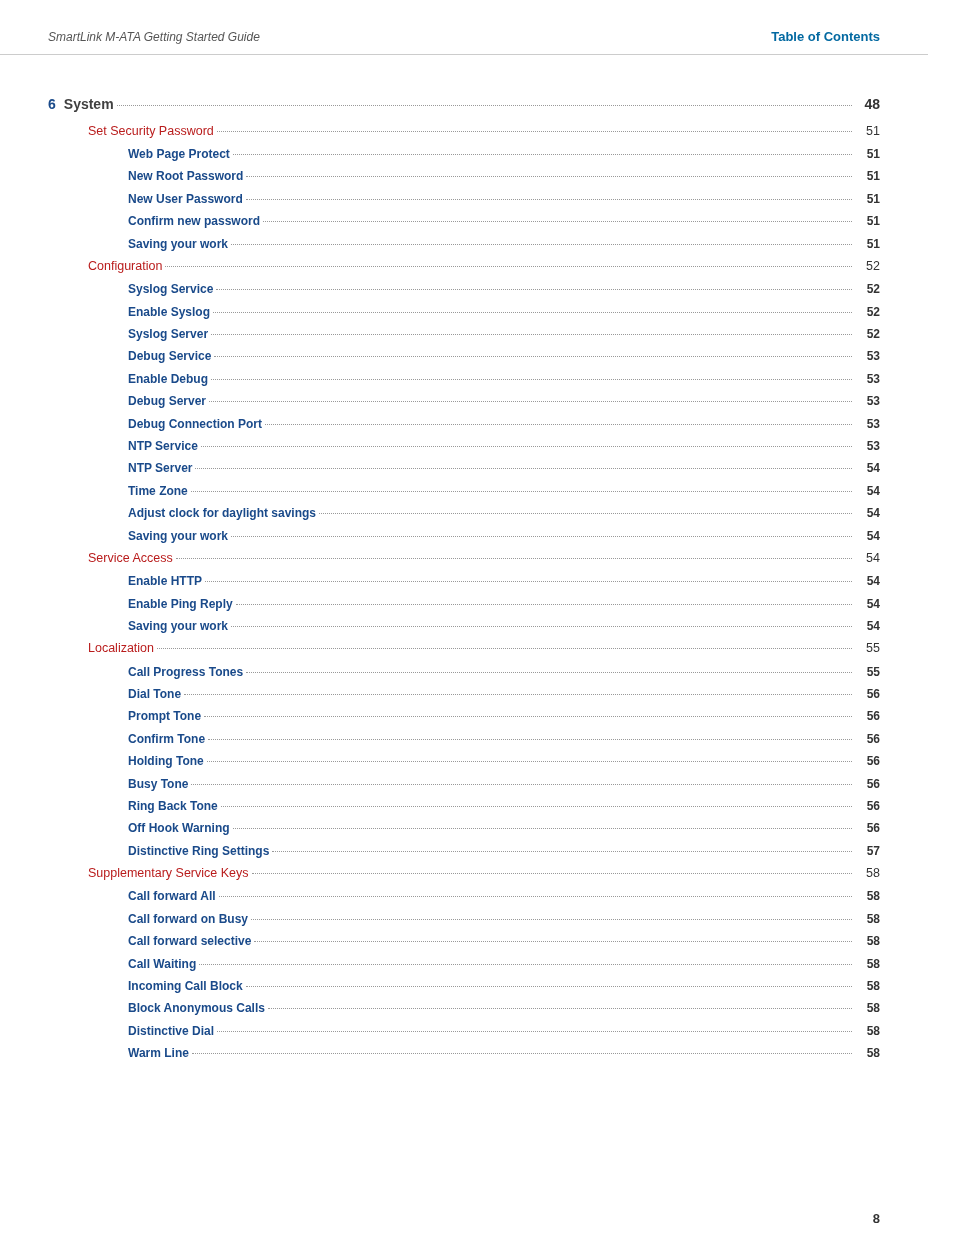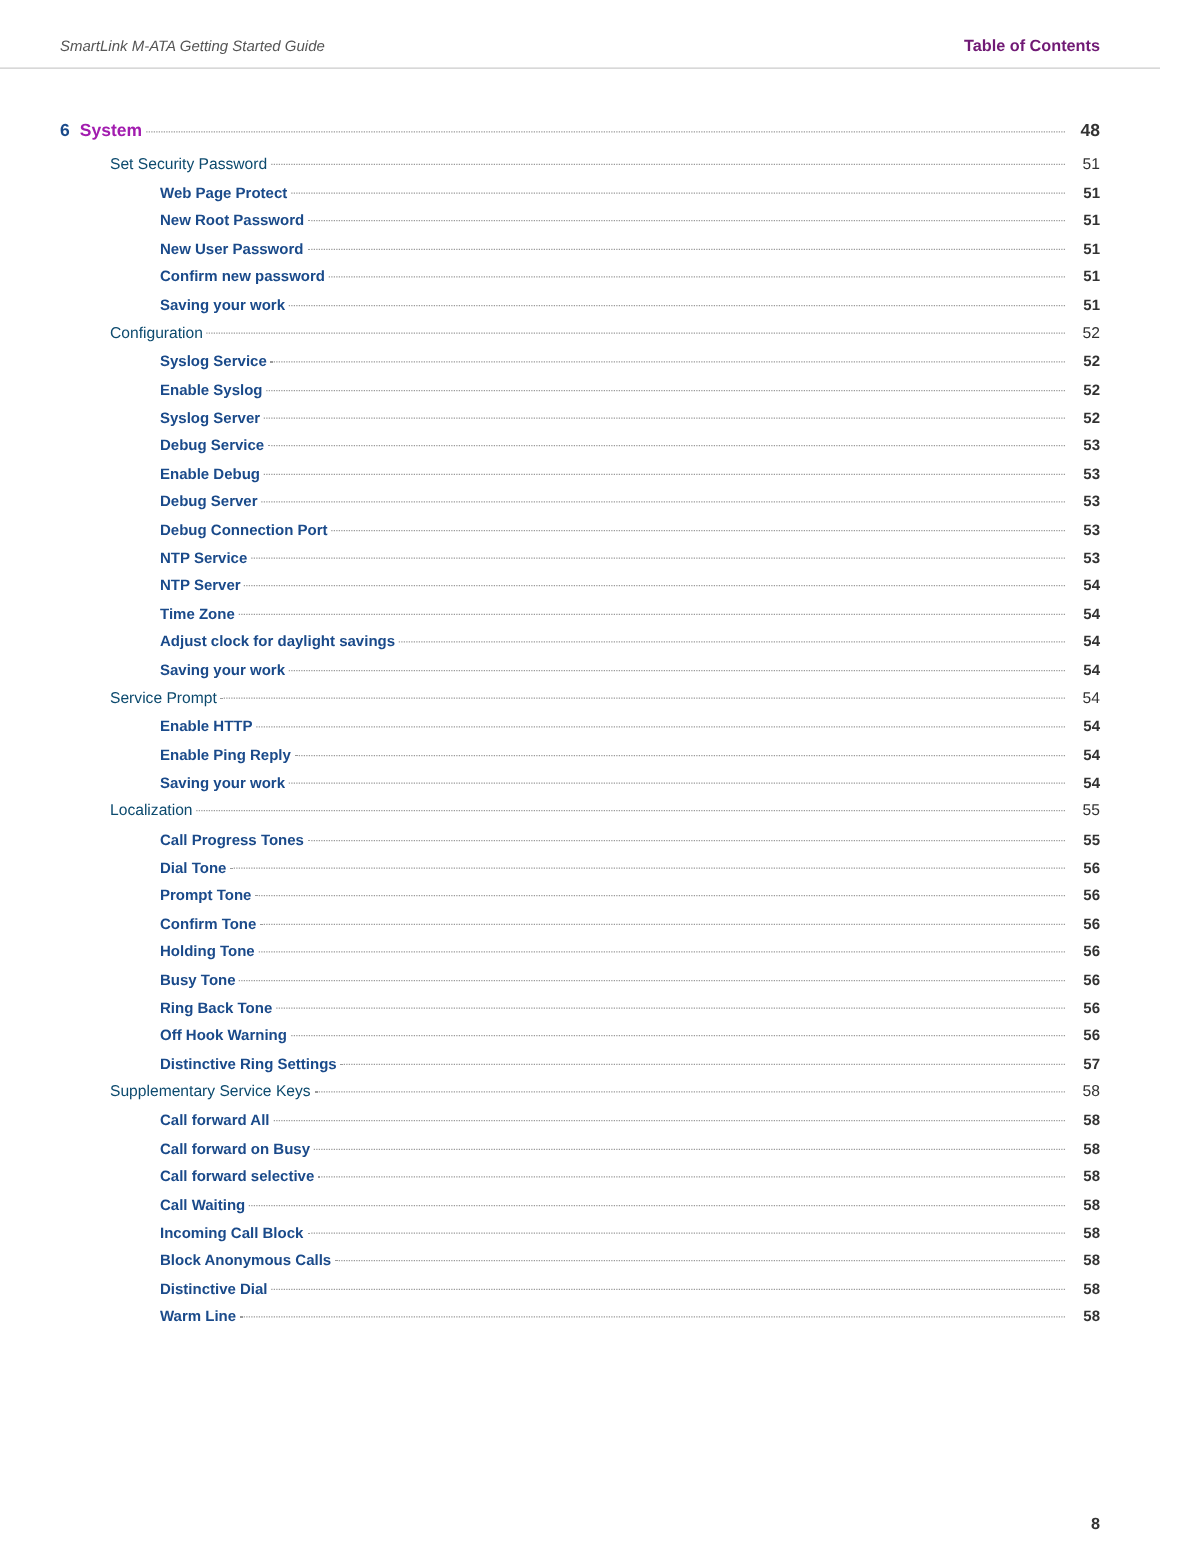--- a/index.html
+++ b/index.html
@@ -32,21 +32,21 @@
       margin-bottom: 0;
     }
     .header-title {
       font-size: 12px;
       color: #555;
       font-style: italic;
     }
     .header-toc {
       font-size: 13px;
       font-weight: bold;
-      color: #701a75;
+      color: #0369a1;
     }
 
     
     .content {
       padding: 30px 48px 40px 48px;
     }
 
     
     .toc-entry {
       display: flex;
@@ -77,29 +77,29 @@
     }
 
     
     .level-1 {
       font-size: 14px;
       font-weight: bold;
       color: #1a4a8a;
       margin-top: 8px;
       margin-bottom: 4px;
     }
-    .level-1 .toc-label { color: #a21caf; }
+    .level-1 .toc-label { color: #404040; }
     .level-1 .toc-page { color: #333; font-weight: bold; font-size: 14px; }
 
     .level-2 {
       font-size: 12.5px;
       color: #1a4a8a;
       padding-left: 40px;
     }
-    .level-2 .toc-label { color: #0c4a6e; }
+    .level-2 .toc-label { color: #b91c1c; }
     .level-2 .toc-page { color: #333; font-size: 12.5px; }
 
     .level-3 {
       font-size: 12px;
       color: #1a4a8a;
       padding-left: 80px;
       font-weight: bold;
     }
     .level-3 .toc-label { color: #1a4a8a; }
     .level-3 .toc-page { color: #333; font-size: 12px; }
@@ -231,21 +231,21 @@
           <span class="toc-label">Adjust clock for daylight savings</span>
           <span class="toc-dots"></span>
           <span class="toc-page">54</span>
         </div>
         <div class="toc-entry level-3">
           <span class="toc-label">Saving your work</span>
           <span class="toc-dots"></span>
           <span class="toc-page">54</span>
         </div>
         <div class="toc-entry level-2">
-          <span class="toc-label">Service Prompt</span>
+          <span class="toc-label">Service Access</span>
           <span class="toc-dots"></span>
           <span class="toc-page">54</span>
         </div>
         <div class="toc-entry level-3">
           <span class="toc-label">Enable HTTP</span>
           <span class="toc-dots"></span>
           <span class="toc-page">54</span>
         </div>
         <div class="toc-entry level-3">
           <span class="toc-label">Enable Ping Reply</span>

